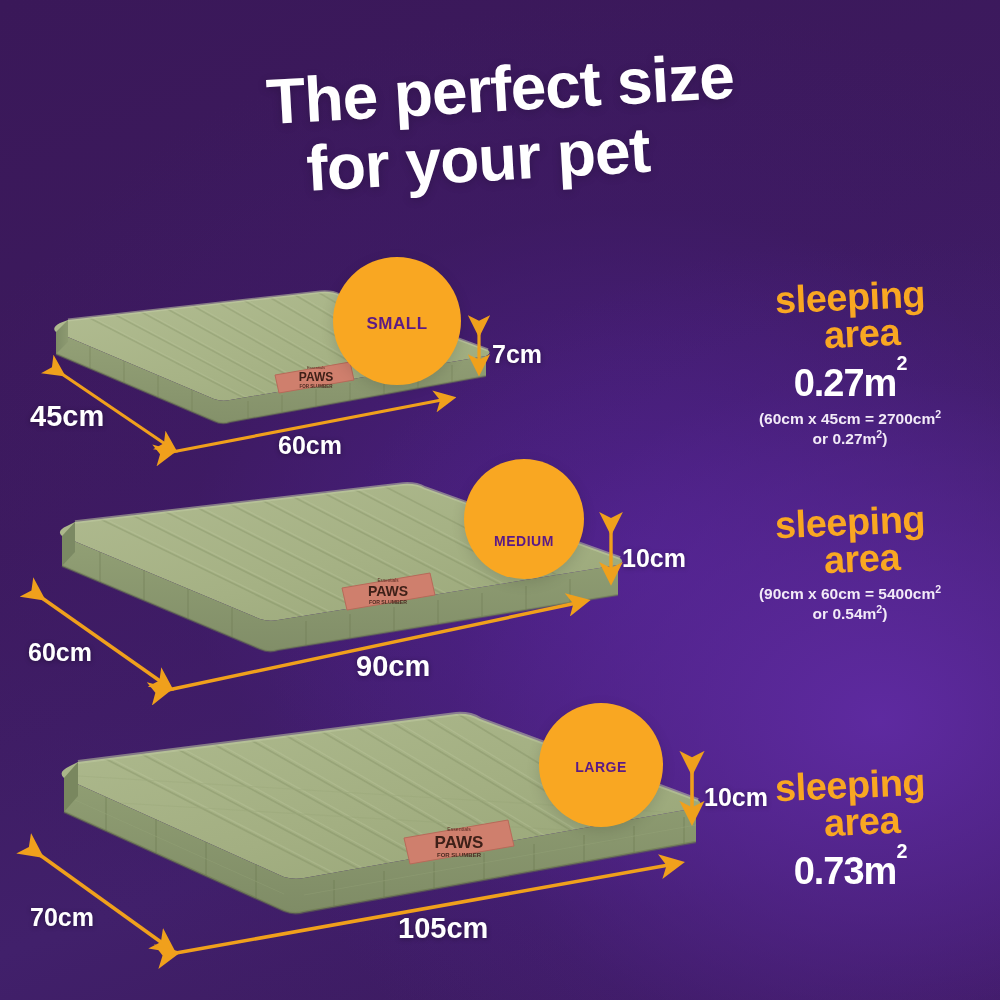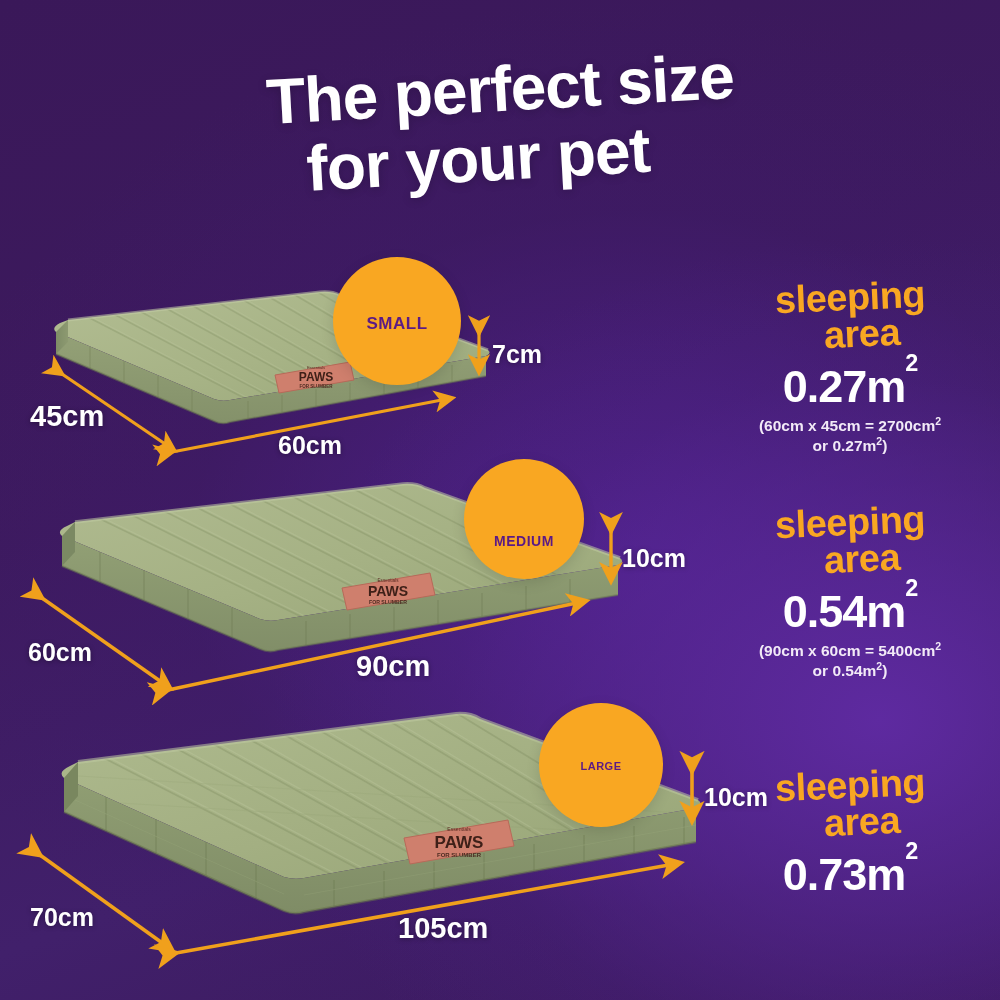--- a/index.html
+++ b/index.html
@@ -54,21 +54,21 @@
 
   
   .info{position:absolute;text-align:center;width:300px;}
   .info .sl{
     color:#f9a722;font-weight:bold;font-size:38px;line-height:0.92;
     letter-spacing:-0.5px;
   }
   .info .sl .w1{display:block;transform:rotate(-2.5deg);}
   .info .sl .w2{display:block;transform:rotate(-2.5deg) translateX(12px);margin-top:2px;}
   .info .big{
-    color:#ffffff;font-weight:bold;font-size:45px;line-height:1;
+    color:#ffffff;font-weight:bold;font-size:38px;line-height:1;
     margin-top:12px;letter-spacing:-1px;
   }
   .info .big sup{font-size:0.52em;top:-0.62em;position:relative;}
   .info .sub{
     color:#f2eaf7;font-size:15.5px;line-height:1.25;margin-top:6px;font-weight:bold;
   }
   .info .sub sup{font-size:0.68em;}
 </style>
 </head>
 <body>
@@ -357,21 +357,21 @@
     </svg>
   </div>
 
   <svg style="position:absolute;left:0;top:0;width:1000px;height:1000px;pointer-events:none;">
     <line x1="40" y1="855" x2="172" y2="950" stroke="#f0a01c" stroke-width="3.6" marker-start="url(#ah)" marker-end="url(#ah)"></line>
     <line x1="176" y1="953" x2="680" y2="863" stroke="#f0a01c" stroke-width="3.6" marker-start="url(#ah)" marker-end="url(#ah)"></line>
     <line x1="692" y1="771" x2="692" y2="821" stroke="#f0a01c" stroke-width="3.6" marker-start="url(#ah)" marker-end="url(#ah)"></line>
   </svg>
 
   <div class="badge" style="left:539px;top:703px;width:124px;height:124px;">
-    <span style="font-size:16px;">Large</span>
+    <span style="font-size:20px;">Large</span>
   </div>
 
   <div class="dim" style="left:30px;top:903px;font-size:25px;">70cm</div>
   <div class="dim" style="left:398px;top:912px;font-size:29px;">105cm</div>
   <div class="dim" style="left:704px;top:783px;font-size:25px;">10cm</div>
 
   <div class="info" style="left:700px;top:280px;">
     <div class="sl">
       <span class="w1">sleeping</span>
       <span class="w2">area</span>
@@ -383,23 +383,20 @@
       <span>(60cm x 45cm = 2700cm</span><sup>2</sup><br>
       <span>or 0.27m</span><sup>2</sup><span>)</span>
     </div>
   </div>
 
   <div class="info" style="left:700px;top:505px;">
     <div class="sl">
       <span class="w1">sleeping</span>
       <span class="w2">area</span>
     </div>
-    <div class="big">
-      <span>0.54m</span><sup>2</sup>
-    </div>
     <div class="sub">
       <span>(90cm x 60cm = 5400cm</span><sup>2</sup><br>
       <span>or 0.54m</span><sup>2</sup><span>)</span>
     </div>
   </div>
 
   <div class="info" style="left:700px;top:768px;">
     <div class="sl">
       <span class="w1">sleeping</span>
       <span class="w2">area</span>

